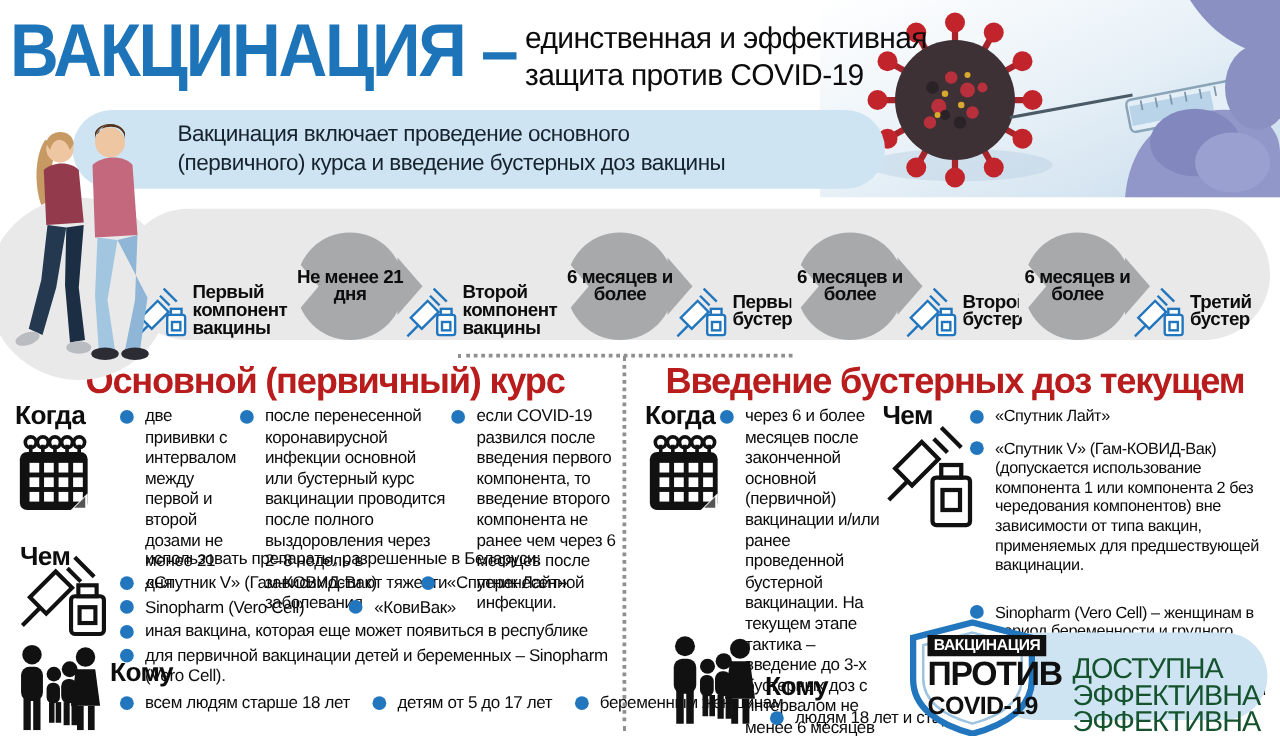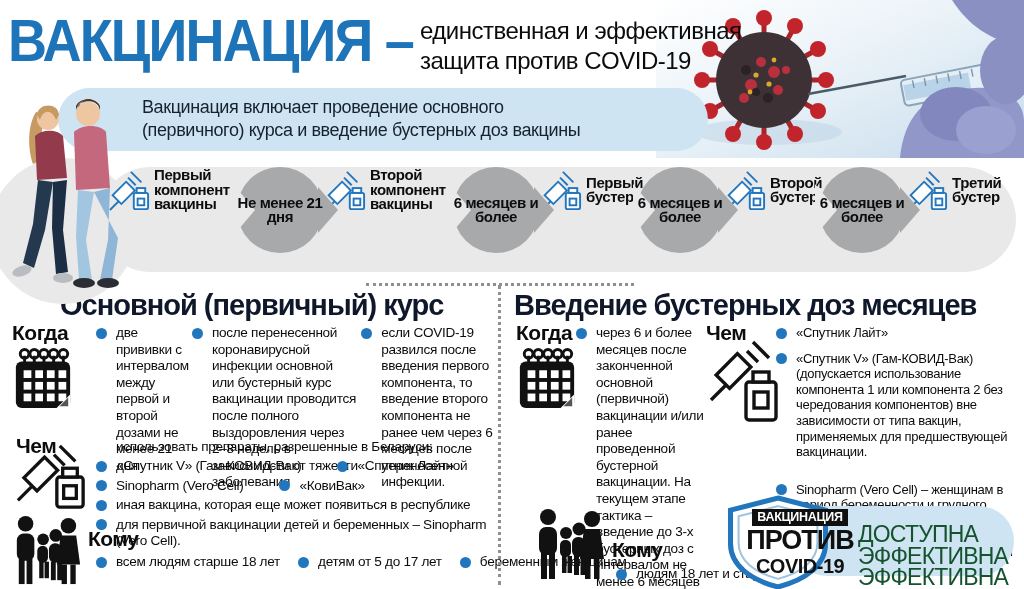--- a/index.html
+++ b/index.html
@@ -20,41 +20,41 @@
                letter-spacing:-.4px;font-weight:500;}
 
   
   .gray-circle{position:absolute;left:-10px;top:158px;width:146px;height:146px;border-radius:50%;
                background:#e9e9ea;z-index:1;}
   .couple{position:absolute;left:8px;top:92px;width:134px;height:196px;z-index:3;}
 
   
   .band{position:absolute;left:98px;top:167px;width:918px;height:105px;background:#e9e9ea;
         border-radius:53px;z-index:2;}
-  .band-inner{position:absolute;inset:0;display:flex;align-items:flex-start;justify-content:space-between;
+  .band-inner{position:absolute;inset:0;display:flex;align-items:flex-end;justify-content:space-between;
               padding:0 18px 0 10px;box-sizing:border-box;}
   .t-step{display:flex;align-items:center;flex:none;}
   .t-step svg{width:42px;height:46px;flex:none;margin-right:4px;}
   .s-label{font-weight:bold;font-size:15px;line-height:14.5px;letter-spacing:-.4px;color:#0d0d0d;}
   .w1{width:128px}.w2{width:128px}.w3{width:96px}.w4{width:94px}.w5{width:92px}
   .t-arrow{position:relative;width:86px;height:86px;flex:none;}
   .t-arrow .disc{position:absolute;inset:0;background:#a7a9aa;border-radius:50%;}
   .t-arrow .notch{position:absolute;left:-4px;top:50%;margin-top:-26px;width:0;height:0;
                   border-top:26px solid transparent;border-bottom:26px solid transparent;border-left:22px solid #e9e9ea;}
   .t-arrow .head{position:absolute;right:-15px;top:50%;margin-top:-23px;width:0;height:0;
                  border-top:23px solid transparent;border-bottom:23px solid transparent;border-left:20px solid #a7a9aa;}
   .a-label{position:absolute;inset:0;display:flex;align-items:center;justify-content:center;text-align:center;
            font-weight:bold;font-size:15px;line-height:14.5px;letter-spacing:-.4px;color:#0d0d0d;z-index:1;}
 
   
   .hdiv{position:absolute;left:366px;top:283px;width:268px;border-top:3px dotted #8f8f8f;z-index:1;}
   .vdiv{position:absolute;left:498px;top:285px;height:300px;border-left:3px dotted #8f8f8f;z-index:1;}
 
   
-  .heading{position:absolute;font-size:29px;font-weight:bold;color:#0f172a;letter-spacing:-1px;text-align:left;}
+  .heading{position:absolute;font-size:29px;font-weight:bold;color:#b91c1c;letter-spacing:-1px;text-align:center;}
   .lheading{left:60px;top:289px;width:400px;}
   .rheading{left:514px;top:289px;width:500px;}
   .sec-label{position:absolute;font-size:21px;font-weight:bold;letter-spacing:-.5px;color:#0d0d0d;}
   .bullets{display:flex;flex-direction:row;gap:3px;}
   .b{display:flex;gap:9px;font-size:13.6px;line-height:16.6px;letter-spacing:-.3px;color:#0c0c0c;}
   .dot{flex:none;width:11px;height:11px;border-radius:50%;background:#2176bd;margin-top:2.5px;}
   .cal{position:absolute;width:62px;height:64px;}
   .syr{position:absolute;}
   .fam{position:absolute;}
 
@@ -67,21 +67,21 @@
   .rwhen{position:absolute;left:576px;top:325px;width:130px;}
   .rwhat{position:absolute;left:776px;top:325px;width:240px;display:flex;flex-direction:column;}
   .rwhat .b{font-size:13px;line-height:15.6px;}
   .rwhat .m1{margin-bottom:10px;} .rwhat .m2{margin-bottom:22px;}
   .rwho{position:absolute;left:616px;top:566px;}
 
   
   .badge-pill{position:absolute;left:792px;top:506px;width:222px;height:70px;border-radius:35px;
               background:#cfe4f2;z-index:1;}
   .shield{position:absolute;left:724px;top:495px;width:108px;height:95px;z-index:2;}
-  .logo-text{position:absolute;left:742px;top:508px;width:116px;text-align:center;z-index:3;line-height:1;}
+  .logo-text{position:absolute;left:742px;top:508px;width:116px;text-align:left;z-index:3;line-height:1;}
   .logo-l1{display:inline-block;background:#101010;color:#fff;font-size:12.5px;font-weight:bold;
            letter-spacing:-.3px;padding:2px 5px;}
   .logo-l2{font-size:27px;font-weight:bold;letter-spacing:-1px;color:#101010;margin-top:1px;}
   .logo-l3{font-size:20px;font-weight:bold;letter-spacing:-.5px;color:#101010;margin-top:2px;}
   .badge-text{position:absolute;left:858px;top:524px;z-index:2;font-size:23px;font-weight:normal;color:#14532d;
               line-height:21.5px;letter-spacing:-.8px;}
 </style>
 </head>
 <body>
 
@@ -444,21 +444,21 @@
     <span class="b">
         <span class="dot"></span>
         <span>детям от 5 до 17 лет</span>
       </span>
     <span class="b">
         <span class="dot"></span>
         <span>беременным женщинам</span>
       </span>
   </div>
 
-  <div class="heading rheading">Введение бустерных доз месяцев</div>
+  <div class="heading rheading">Введение бустерных доз текущем</div>
 
   <div class="sec-label" style="left:516px;top:321px;">Когда</div>
   <svg class="cal" style="left:516px;top:347px;" viewBox="0 0 64 66">
     <g stroke="#111" stroke-width="3" fill="none">
       <circle cx="13" cy="7" r="4.5"></circle>
         <circle cx="23" cy="7" r="4.5"></circle>
         <circle cx="33" cy="7" r="4.5"></circle>
       <circle cx="43" cy="7" r="4.5"></circle>
         <circle cx="53" cy="7" r="4.5"></circle>
       <line x1="13" y1="9" x2="13" y2="17"></line>

